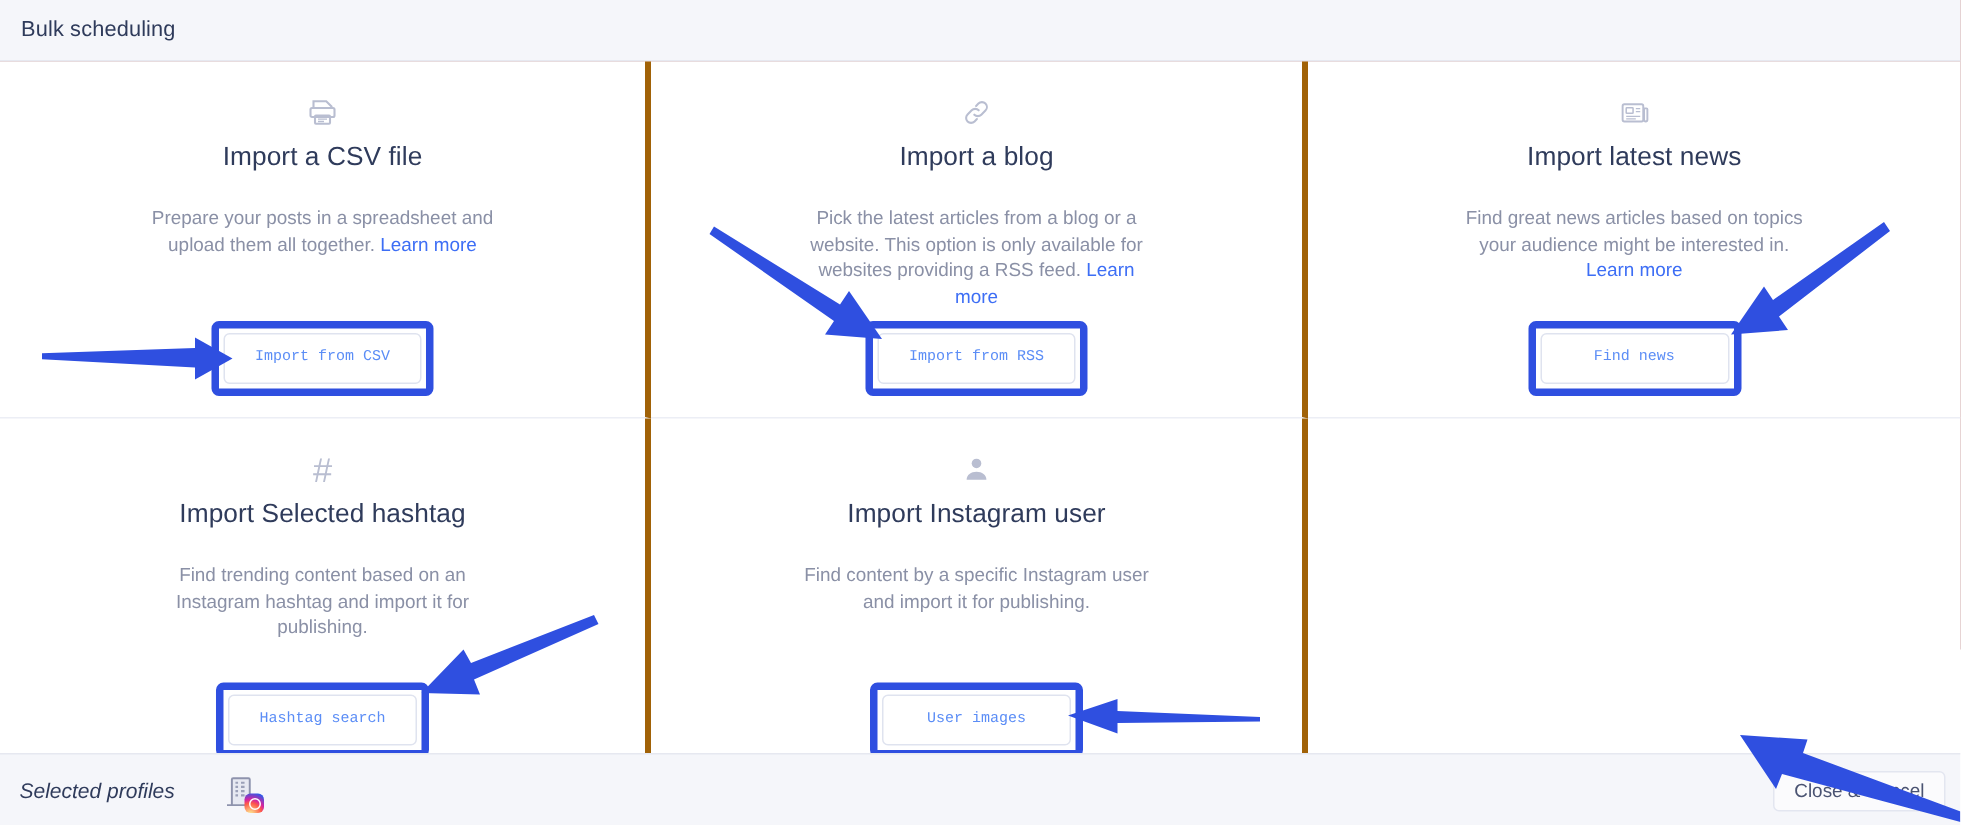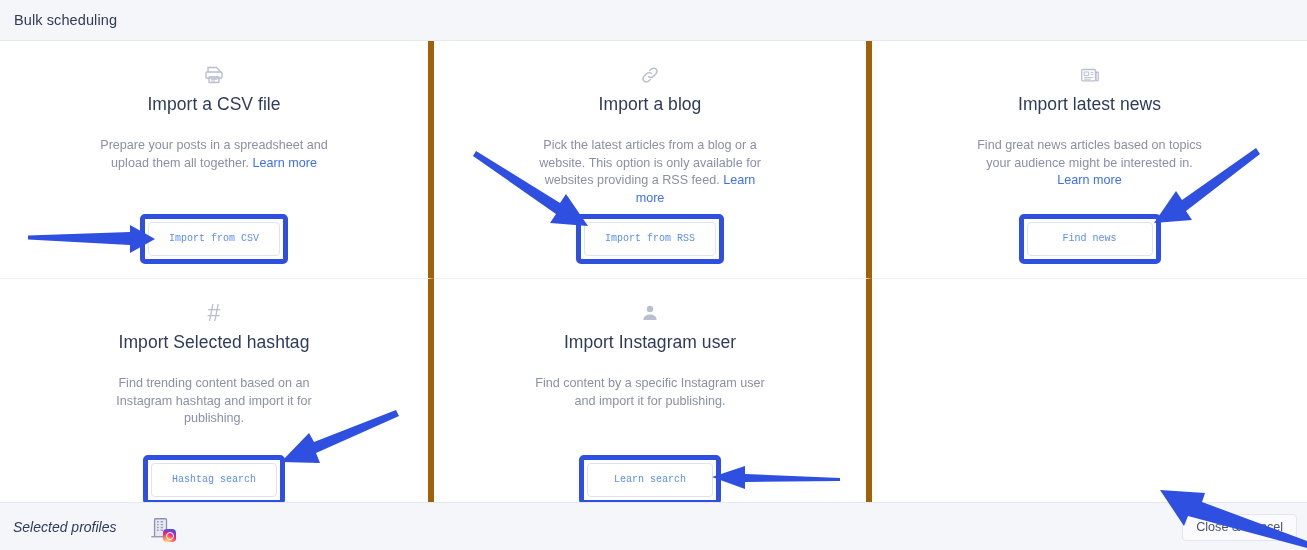--- a/index.html
+++ b/index.html
@@ -45,21 +45,21 @@
     width: 1307px;
     height: 461px;
     display: grid;
     grid-template-columns: 434px 438px 435px;
     grid-template-rows: 238px 223px;
     background: #ffffff;
   }
 
   .card {
     position: relative;
-    border-right: 6px solid #a16207;
+    border-right: 4px solid #a16207;
     border-bottom: 1px solid #eceef5;
     display: flex;
     flex-direction: column;
     align-items: center;
     padding-top: 21px;
   }
   .card:nth-child(3n) { border-right: none; align-items: center; }
   .card:nth-child(n+4) { border-bottom: none; }
 
   .card-icon {
@@ -279,21 +279,21 @@
       <div class="card-icon">
         <svg width="22" height="22" viewBox="0 0 24 24" fill="currentColor">
           <circle cx="12" cy="7.6" r="3.5"></circle>
           <path d="M4.8 19.5c0-3.6 3.2-5.8 7.2-5.8s7.2 2.2 7.2 5.8z"></path>
         </svg>
       </div>
       <div class="card-title">Import Instagram user</div>
       <div class="card-desc"><span>Find content by a specific Instagram user and import it for publishing.</span><a href="#"></a></div>
       <div class="action-wrap">
         <div class="highlight-box">
-          <button class="action-btn">Learn search</button>
+          <button class="action-btn">User images</button>
         </div>
       </div>
     </div>
 
 
   </div>
 
   <div class="modal-footer">
     <div class="footer-label">Selected profiles</div>
     <div class="profile-avatar">

